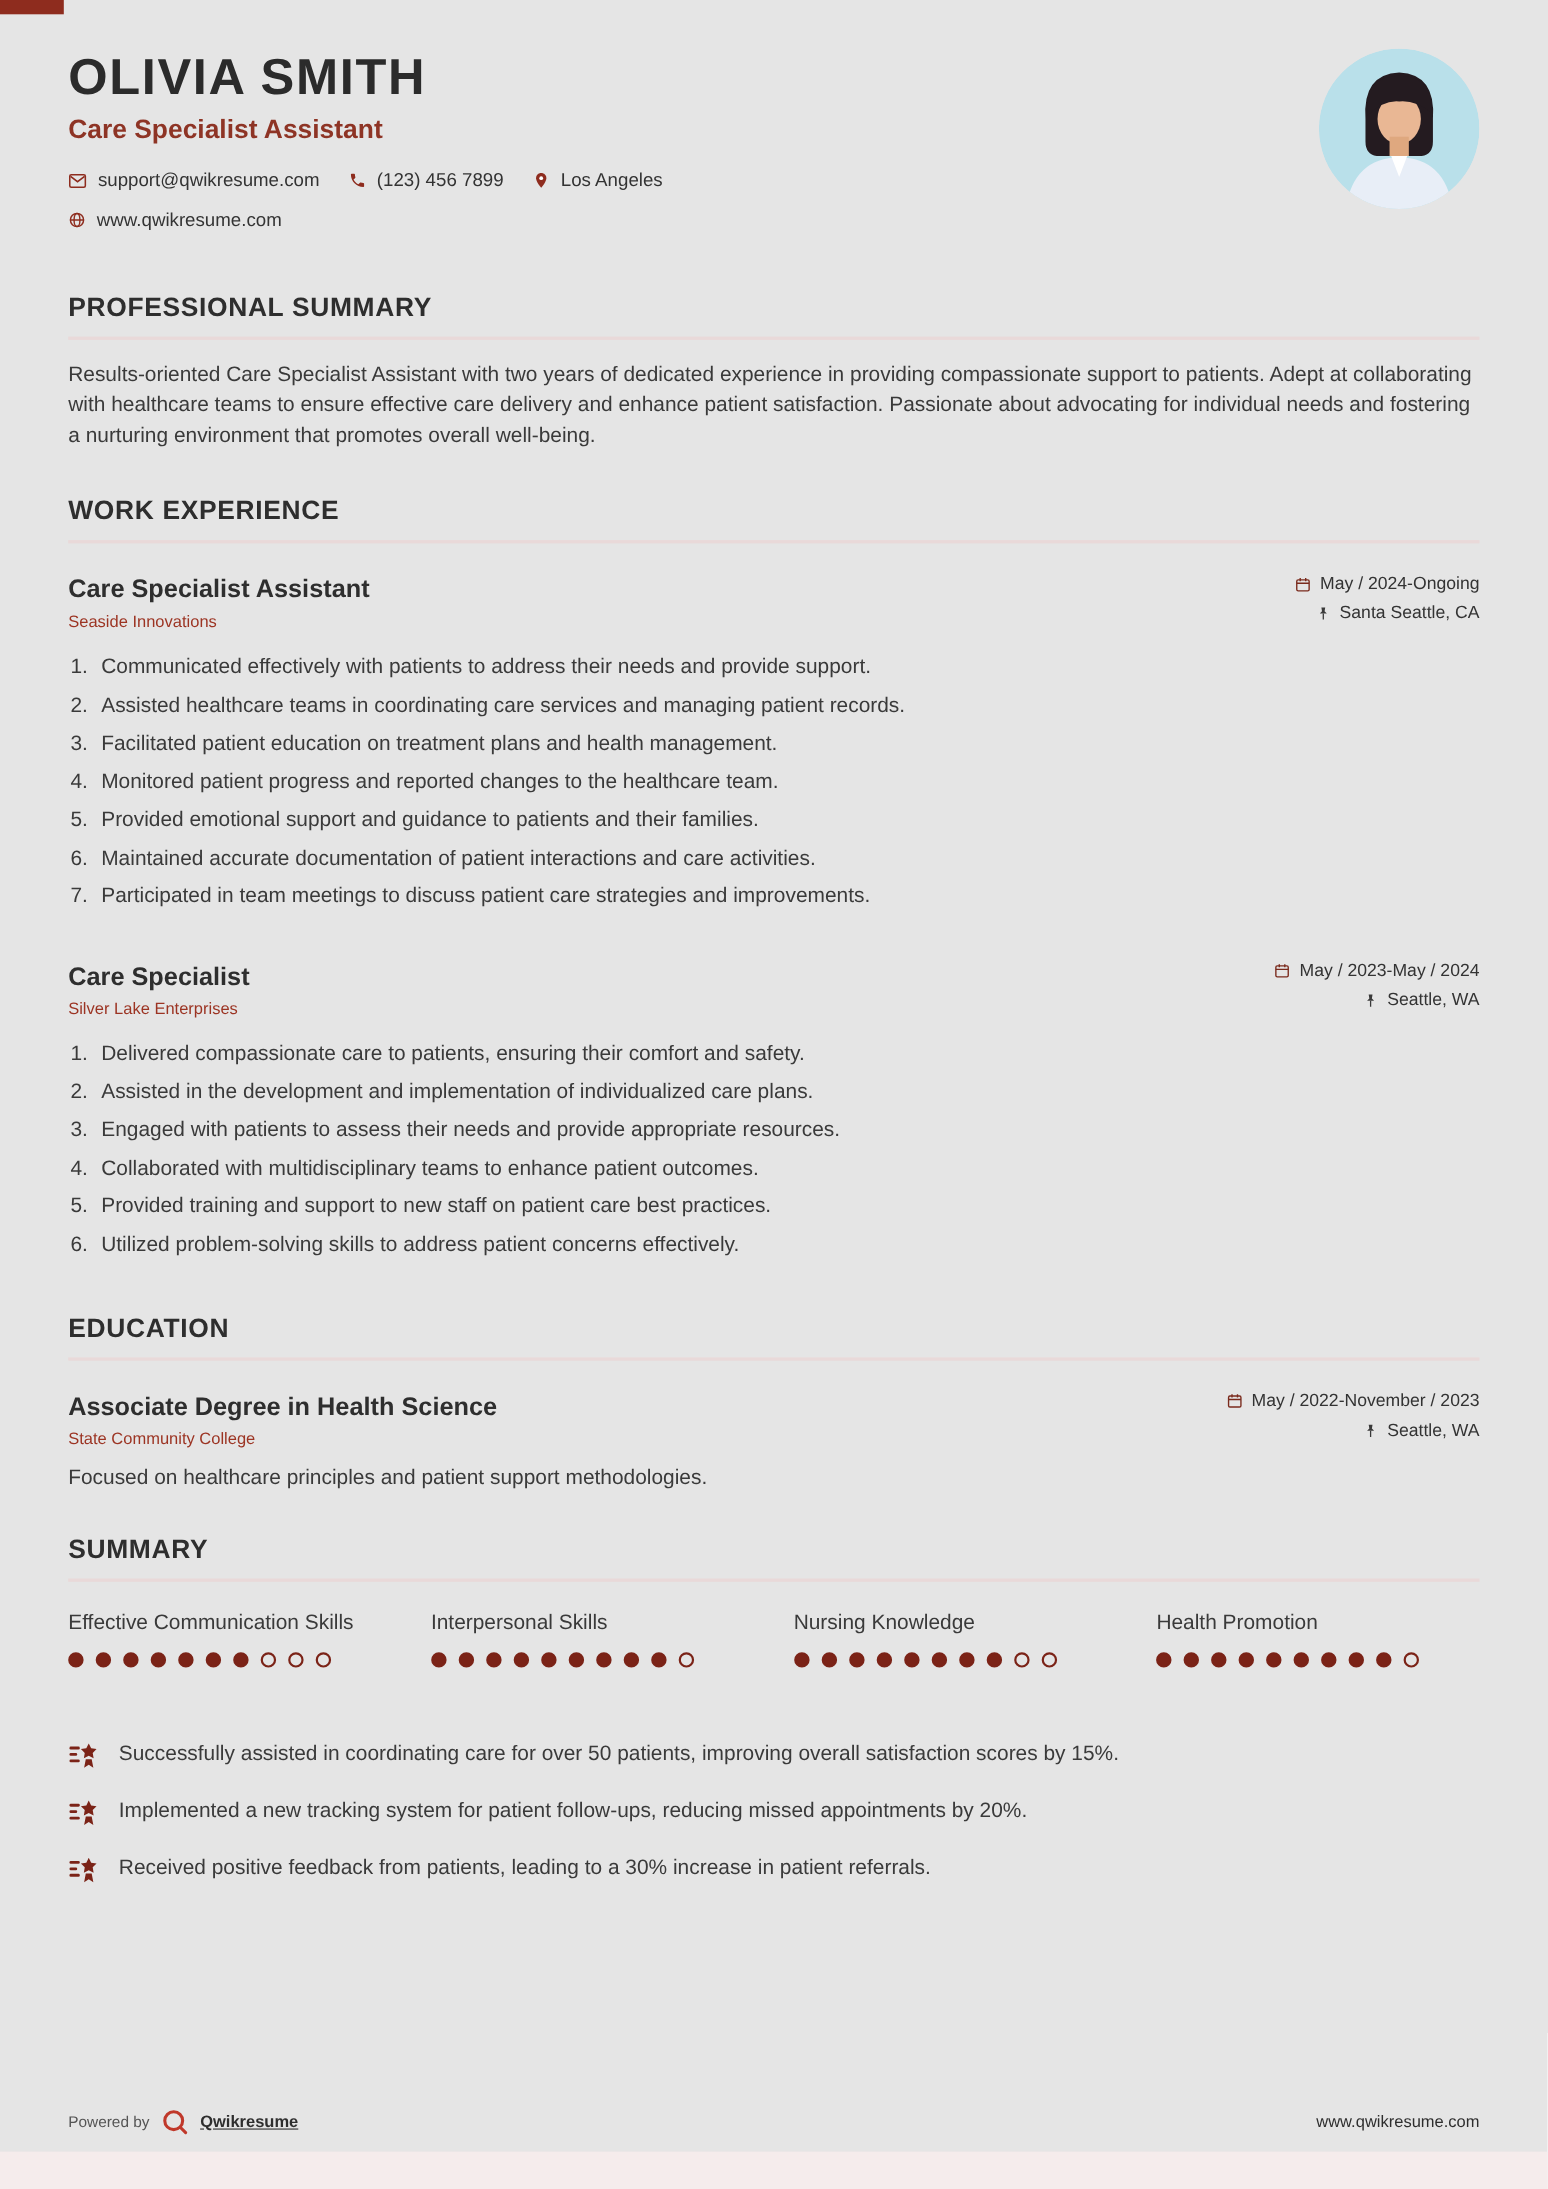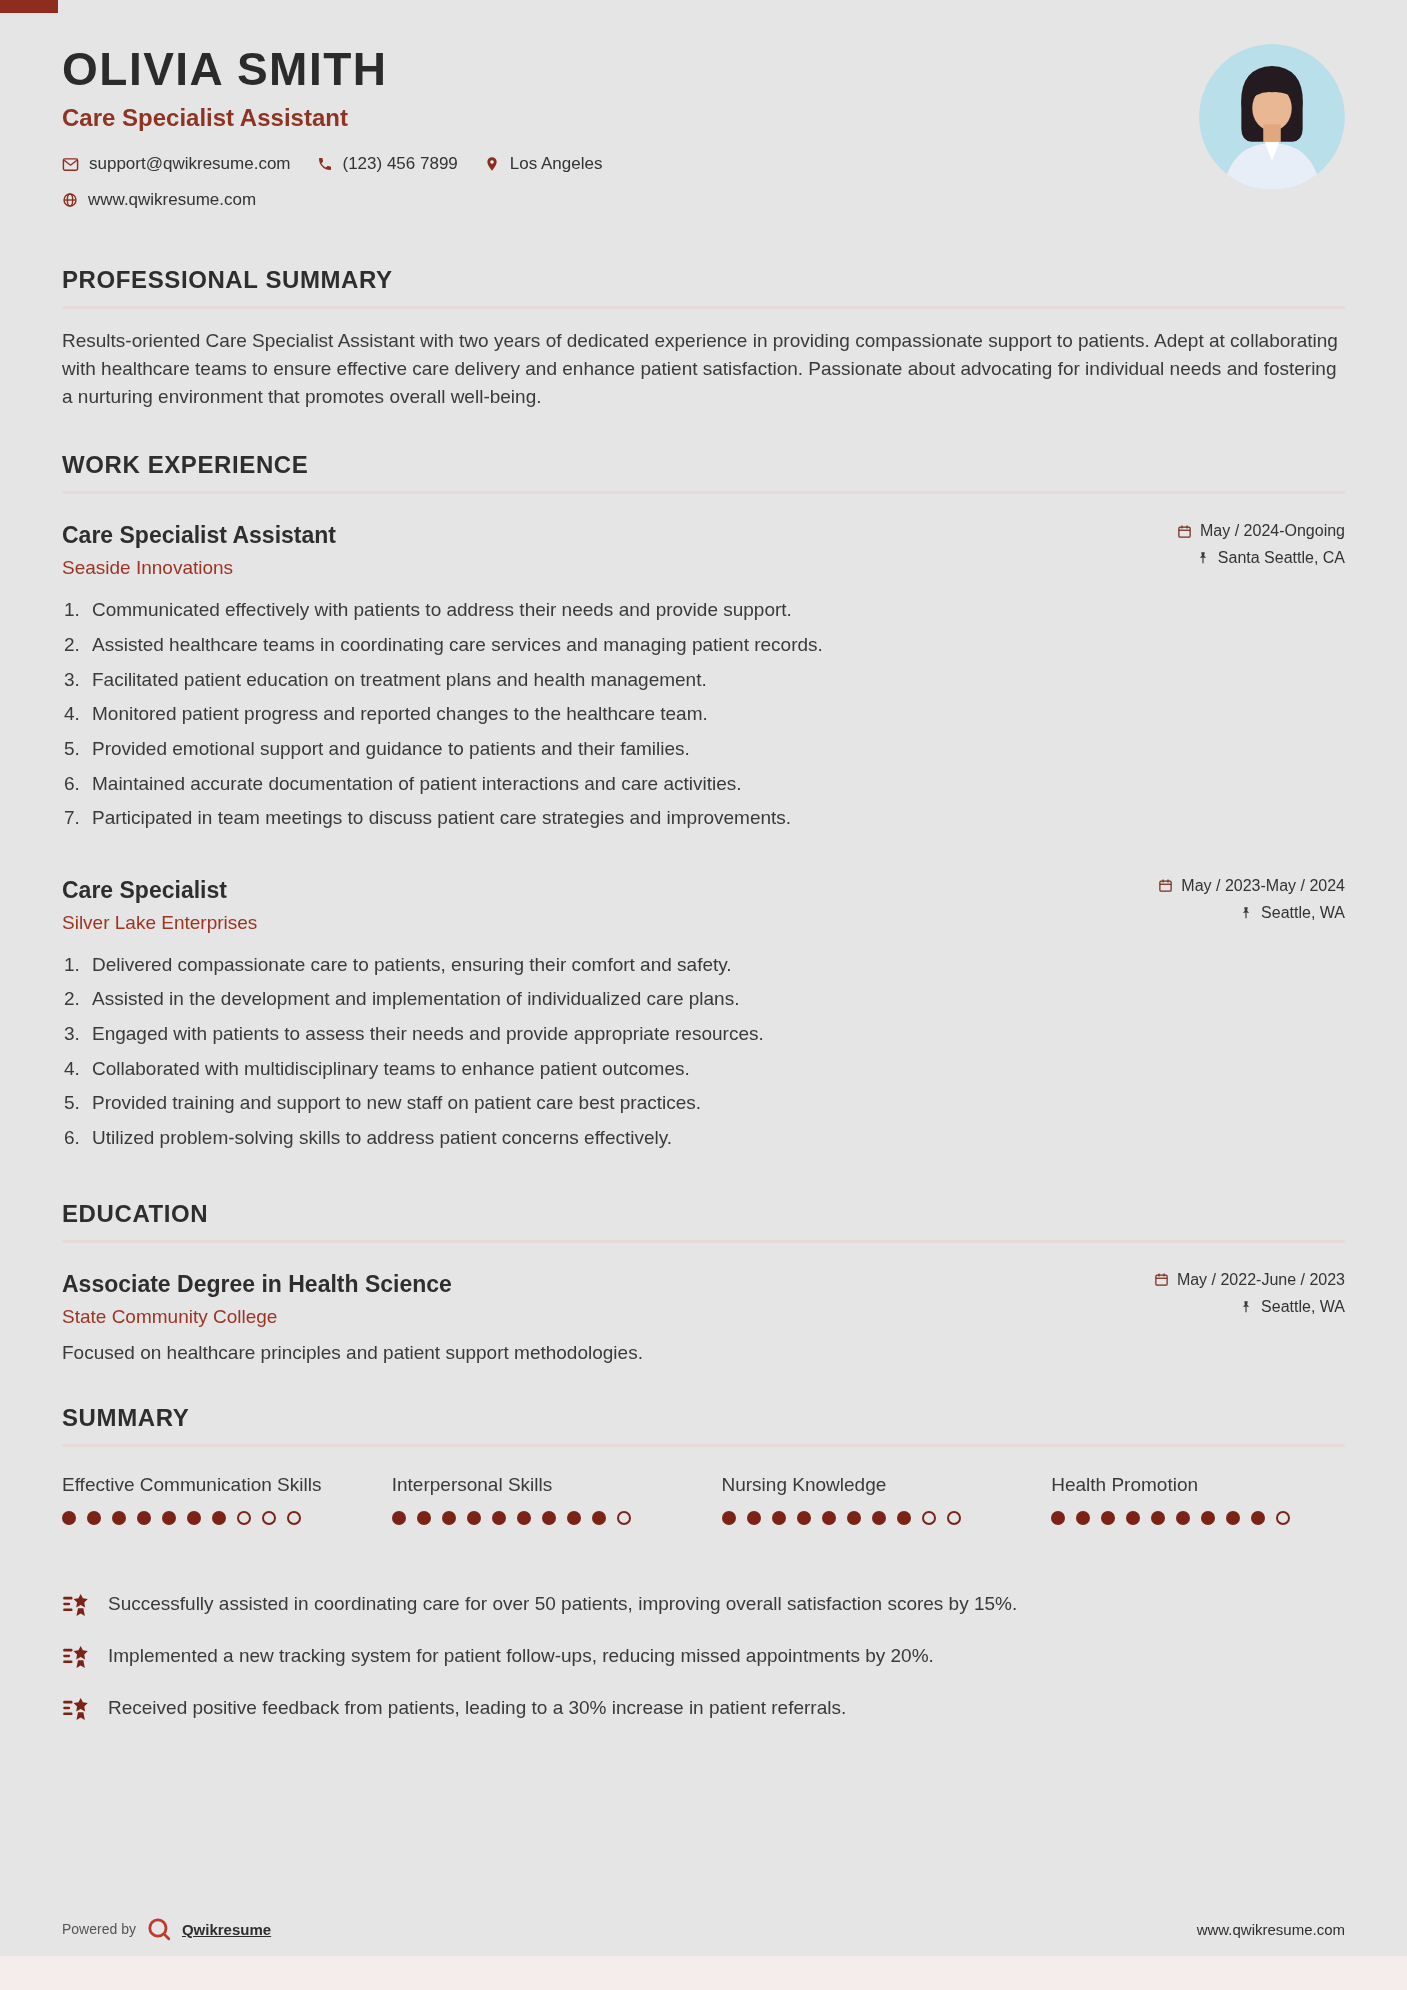--- a/index.html
+++ b/index.html
@@ -68,21 +68,21 @@
   
   .job { margin-top: 28px; }
   .job + .job { margin-top: 46px; }
   .job-header { display: flex; justify-content: space-between; align-items: flex-start; }
   .job-title {
     font-size: 23px;
     font-weight: 600;
     color: #2e2e2e;
   }
   .job-company {
-    font-size: 19px;
+    font-size: 15px;
     color: #9c3423;
     margin-top: 8px;
   }
   .job-meta { text-align: right; flex: 0 0 auto; }
   .meta-line {
     display: flex;
     justify-content: flex-end;
     align-items: center;
     gap: 8px;
     font-size: 16px;
@@ -327,21 +327,21 @@
           <div class="job-meta">
             <div class="meta-line">
               <span class="micon">
                 <svg width="15" height="15" viewBox="0 0 24 24">
                     <rect x="3" y="5" width="18" height="16" rx="2" fill="none" stroke="currentColor" stroke-width="2"></rect>
                     <line x1="3" y1="10" x2="21" y2="10" stroke="currentColor" stroke-width="2"></line>
                     <line x1="8" y1="2.5" x2="8" y2="7" stroke="currentColor" stroke-width="2"></line>
                     <line x1="16" y1="2.5" x2="16" y2="7" stroke="currentColor" stroke-width="2"></line>
                   </svg>
               </span>
-              <span>May / 2022-June / 2023</span>
+              <span>May / 2022-November / 2023</span>
             </div>
             <div class="meta-line">
               <span class="micon pin">
                 <svg width="14" height="14" viewBox="0 0 24 24">
                     <path d="M9 2 h6 l-1 6 l3.5 3.5 H6.5 L10 8 Z" fill="currentColor"></path>
                     <line x1="12" y1="11.5" x2="12" y2="21" stroke="currentColor" stroke-width="2"></line>
                   </svg>
               </span>
               <span>Seattle, WA</span>
             </div>

